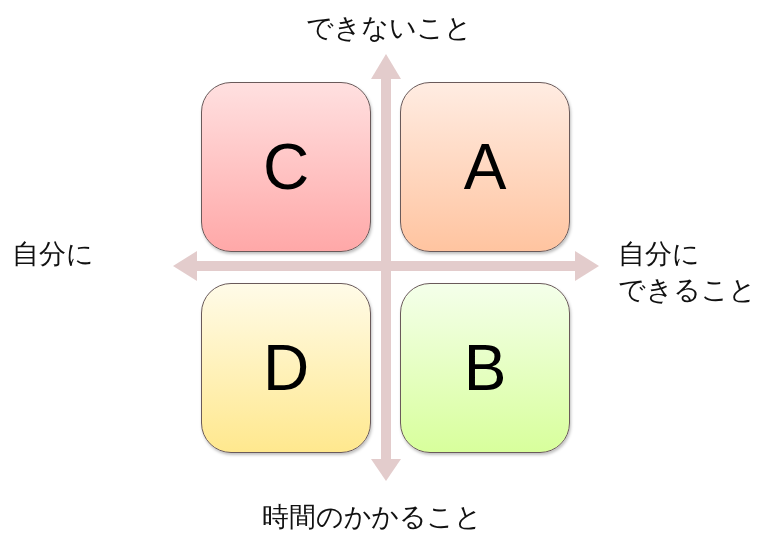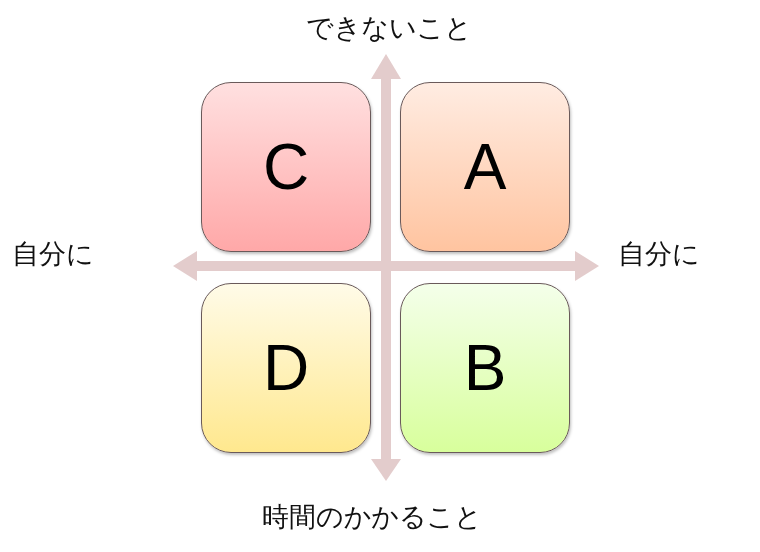--- a/index.html
+++ b/index.html
@@ -50,13 +50,14 @@
   <span>B</span>
 </div>
 
 <div class="label" id="lbl-top">できないこと</div>
 <div class="label" id="lbl-bottom">時間のかかること</div>
 <div class="label" id="lbl-left">
   <div>自分に</div>
 </div>
 <div class="label" id="lbl-right">
   <div>自分に</div>
+  <div>できること</div>
 </div>
 
 </body></html>

